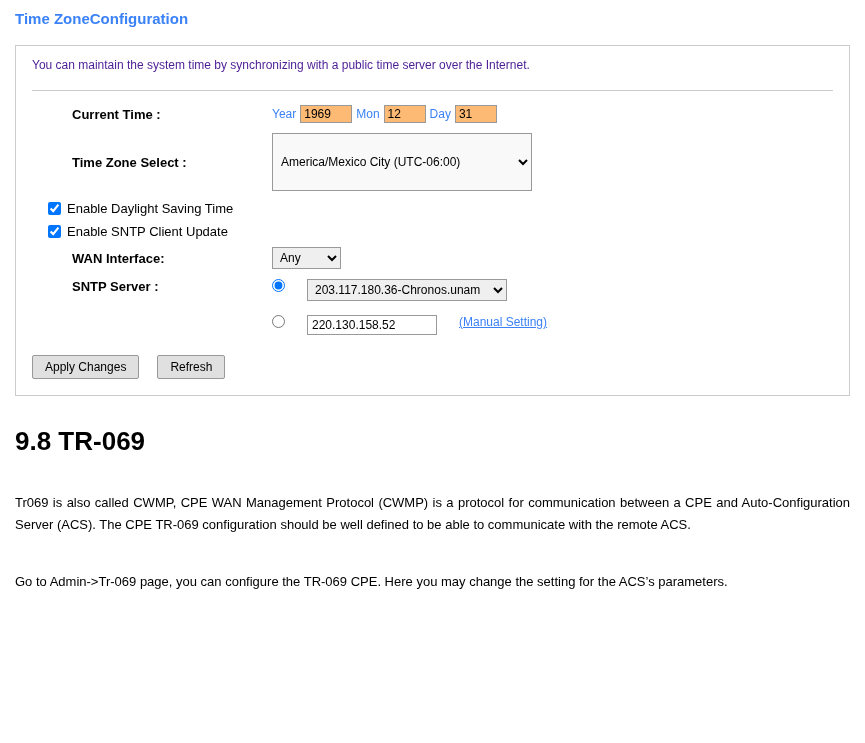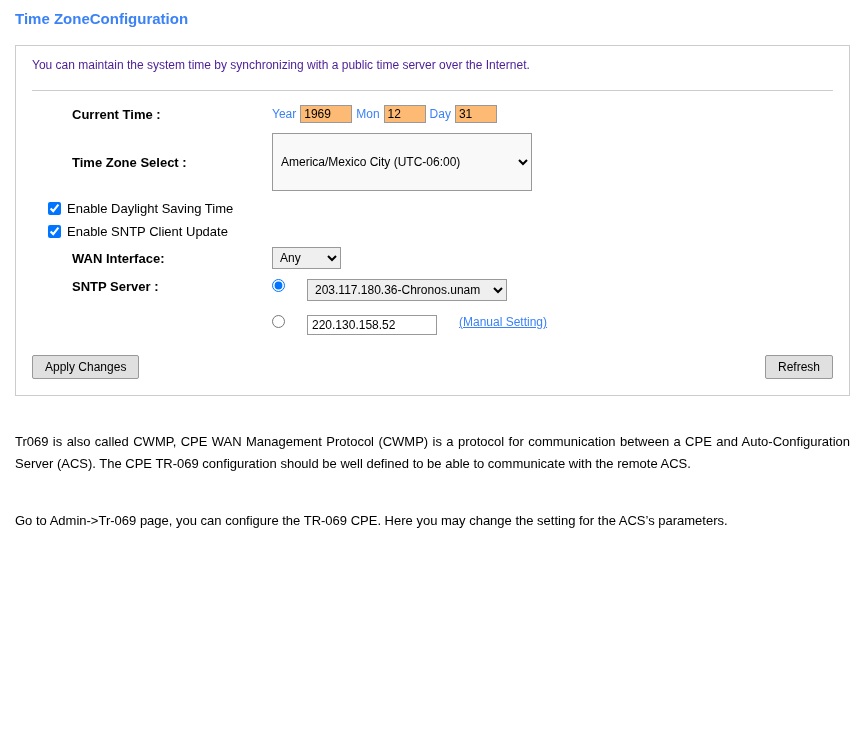--- a/index.html
+++ b/index.html
@@ -137,21 +137,20 @@
     .manual-label {
       font-size: 12px;
       color: #3b82f6;
       text-decoration: underline;
     }
 
     .button-row {
       display: flex;
       gap: 18px;
       margin-top: 14px;
-      justify-content: space-between;
     }
 
     button.action-btn {
       padding: 4px 12px;
       border: 1px solid #999;
       background: #e0e0e0;
       font-size: 12px;
       cursor: pointer;
       border-radius: 2px;
     }
@@ -268,17 +267,18 @@
   </div>
 
   <div class="button-row">
     <button class="action-btn">Apply Changes</button>
     <button class="action-btn">Refresh</button>
   </div>
 
 </div>
 
 <div class="section-938">
+  <div class="section-938-title">9.8 TR-069</div>
   <div class="section-938-body">
     <p>Tr069  is  also  called  CWMP,  CPE  WAN  Management  Protocol  (CWMP)  is  a  protocol  for communication  between  a  CPE  and  Auto-Configuration  Server  (ACS).  The  CPE  TR-069 configuration should be well defined to be able to communicate with the remote ACS.</p>
     <p>Go to Admin-&gt;Tr-069 page, you can configure the TR-069 CPE. Here you may change the setting for the ACS’s parameters.</p>
   </div>
 </div>
 
 </body></html>

